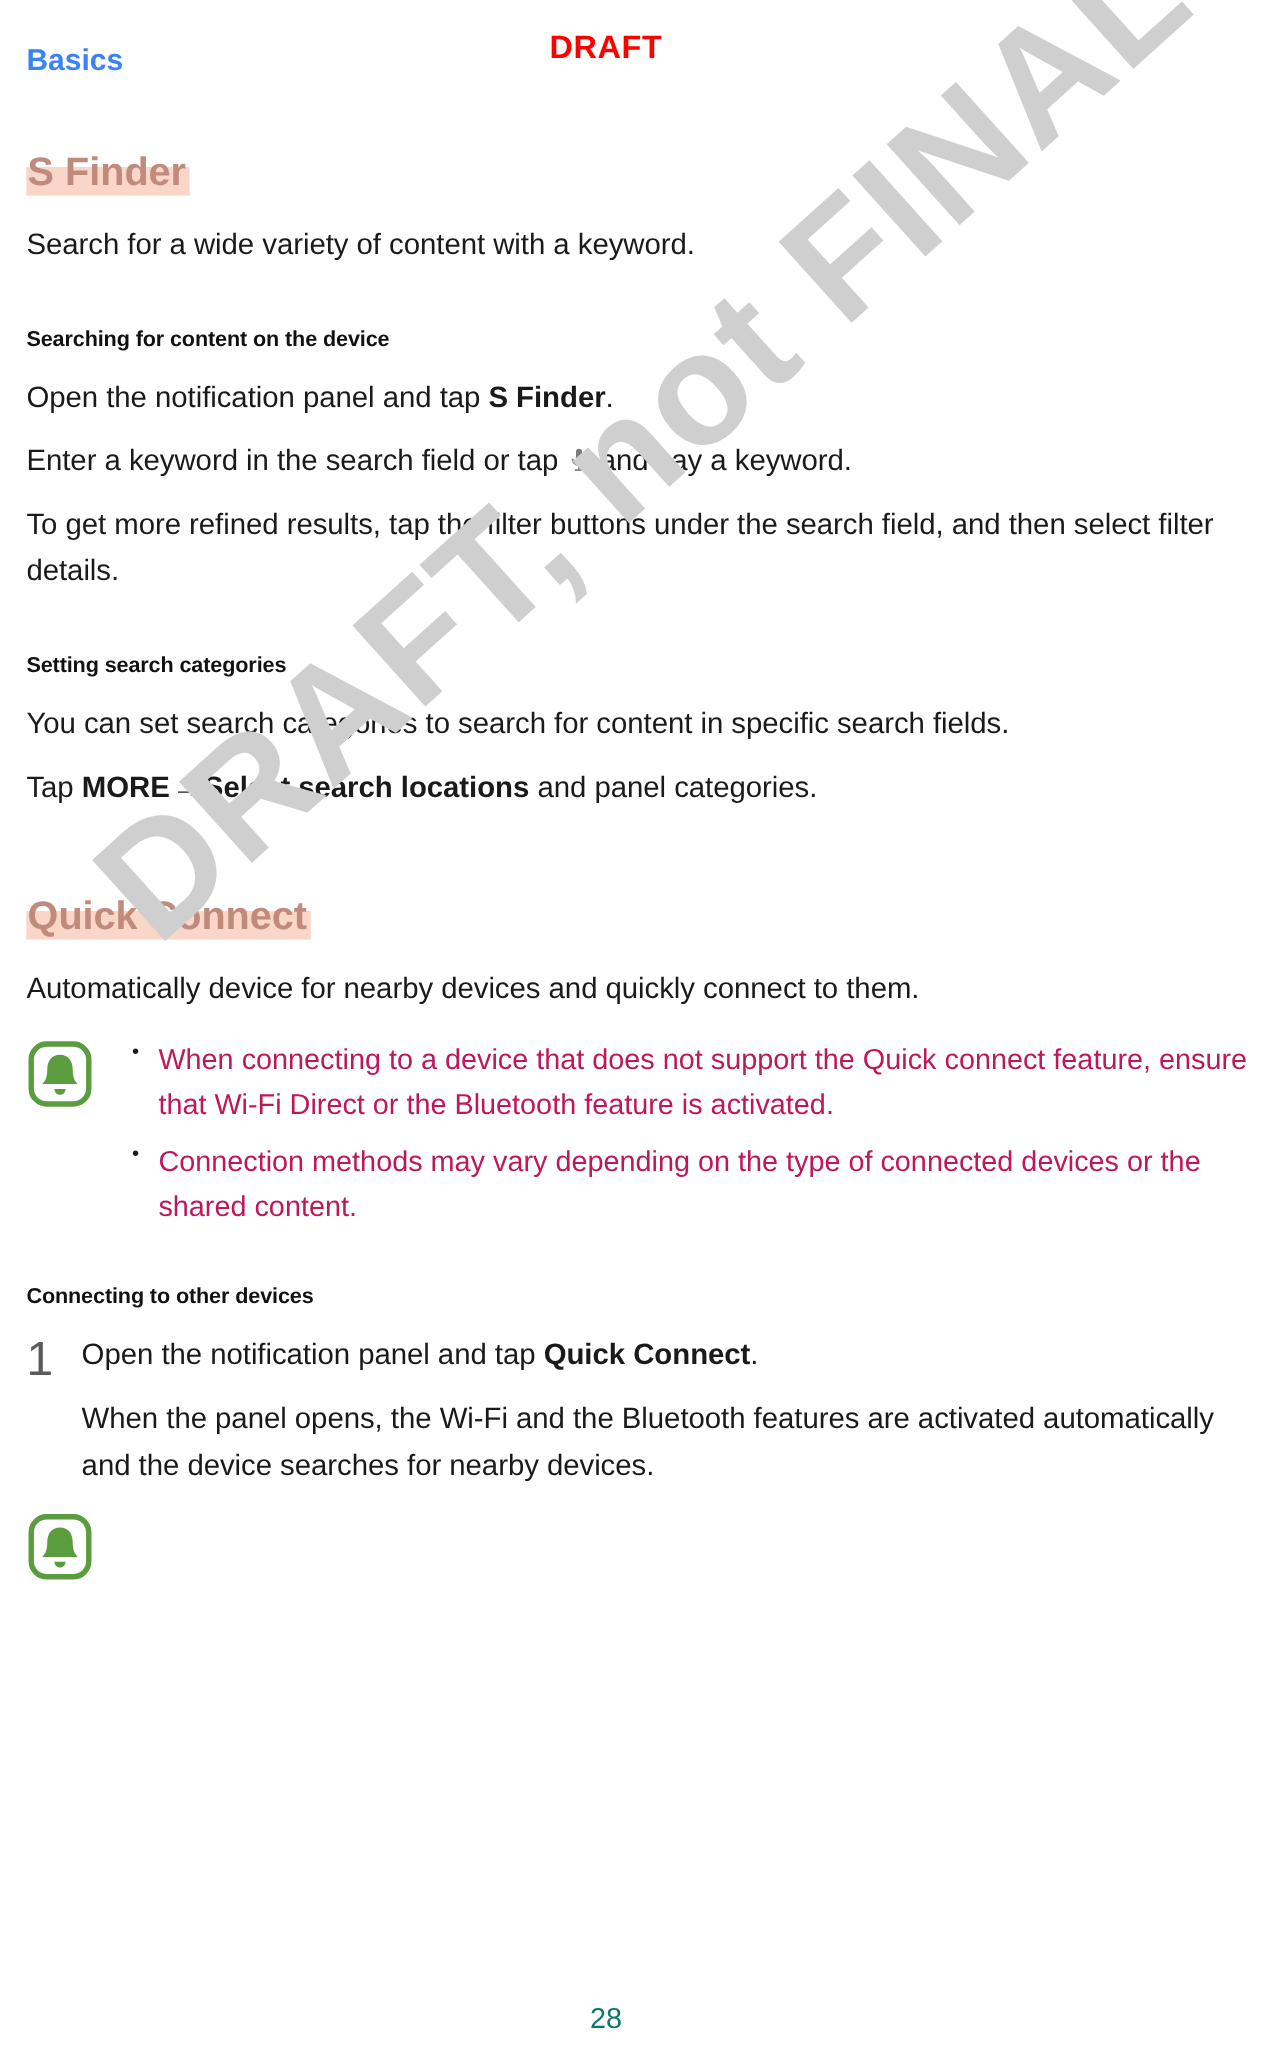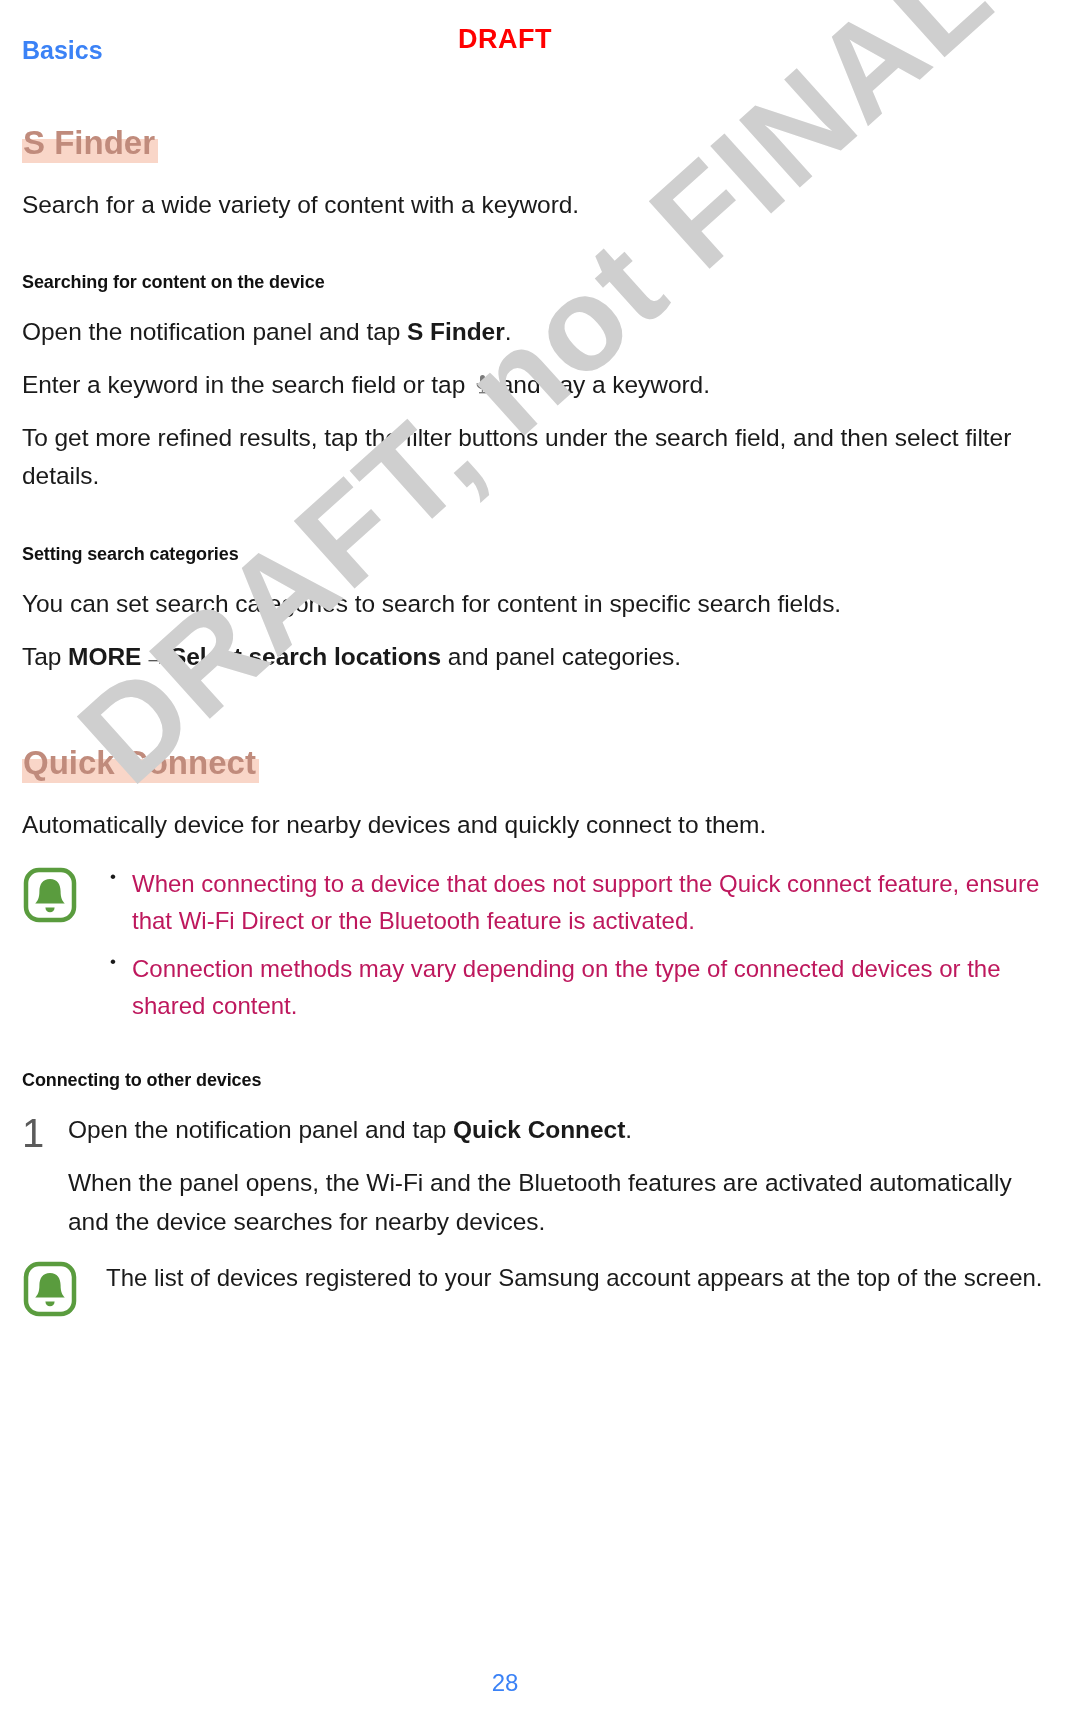--- a/index.html
+++ b/index.html
@@ -194,21 +194,21 @@
   .gap-lg { height: 44px; }
 
   
   .page-footer {
     position: absolute;
     bottom: 22px;
     left: 0;
     width: 1010px;
     text-align: center;
     font-size: 24px;
-    color: #3b82f6;
+    color: #0f766e;
     z-index: 2;
   }
 </style>
 </head>
 <body>
 
 <div class="watermark-layer">
   <div class="watermark-text">DRAFT, not FINAL</div>
 </div>
 
@@ -289,22 +289,19 @@
     <div class="gap-sm"></div>
 
     <div class="note">
       <div class="note-icon">
         <svg width="56" height="56" viewBox="0 0 56 56" xmlns="http://www.w3.org/2000/svg">
           <rect x="4" y="3" width="48" height="50" rx="13" ry="13" fill="none" stroke="#5a9c3e" stroke-width="4.5"></rect>
           <path d="M28 12 c-7.2 0 -10.6 5.4 -10.6 12.2 c0 6.4 -1.6 9.6 -4.2 12.2 l29.6 0 c-2.6 -2.6 -4.2 -5.8 -4.2 -12.2 C38.6 17.4 35.2 12 28 12 Z" fill="#5a9c3e"></path>
           <path d="M23.4 40.5 l9.2 0 c0 2.8 -2 4.8 -4.6 4.8 c-2.6 0 -4.6 -2 -4.6 -4.8 Z" fill="#5a9c3e"></path>
         </svg>
       </div>
-      <div class="note-body">
-        <p class="note-plain">The list of devices registered to your Samsung account appears at the top of the screen.</p>
-      </div>
     </div>
 
   </div>
 
   <div class="page-footer">28</div>
 
 </div>
 
 </body></html>

